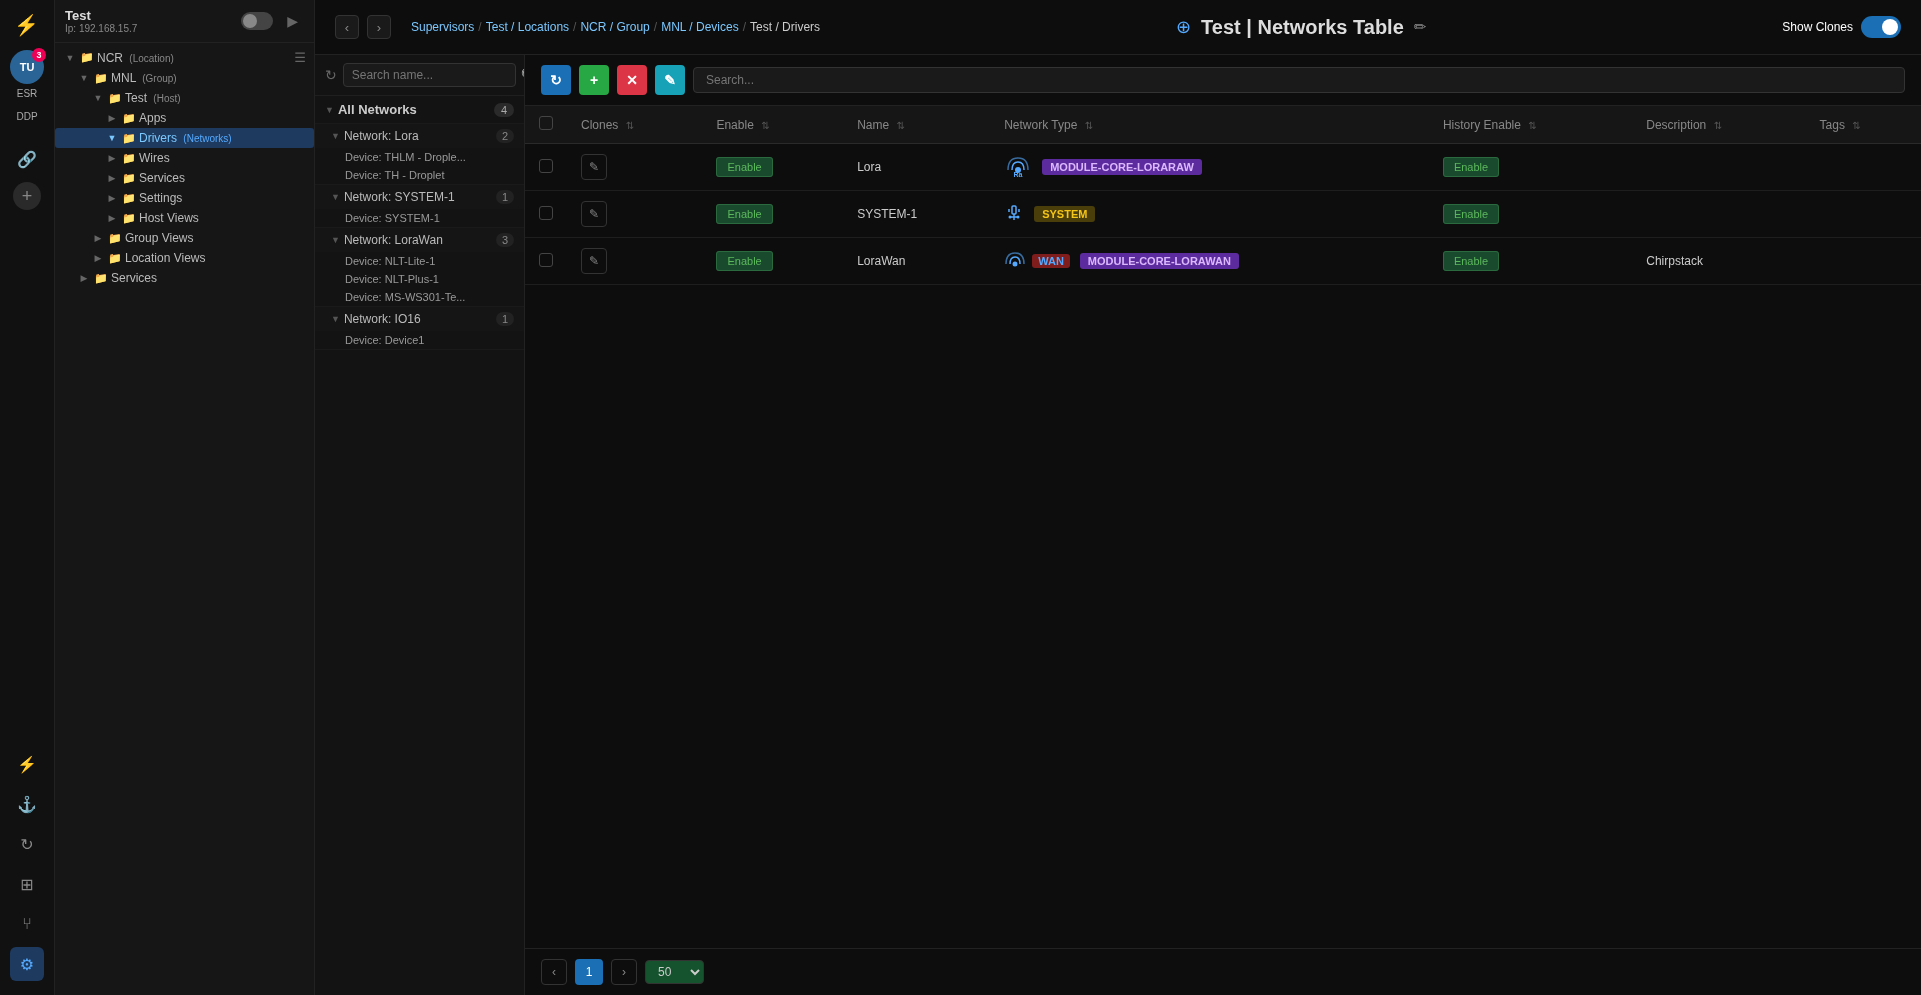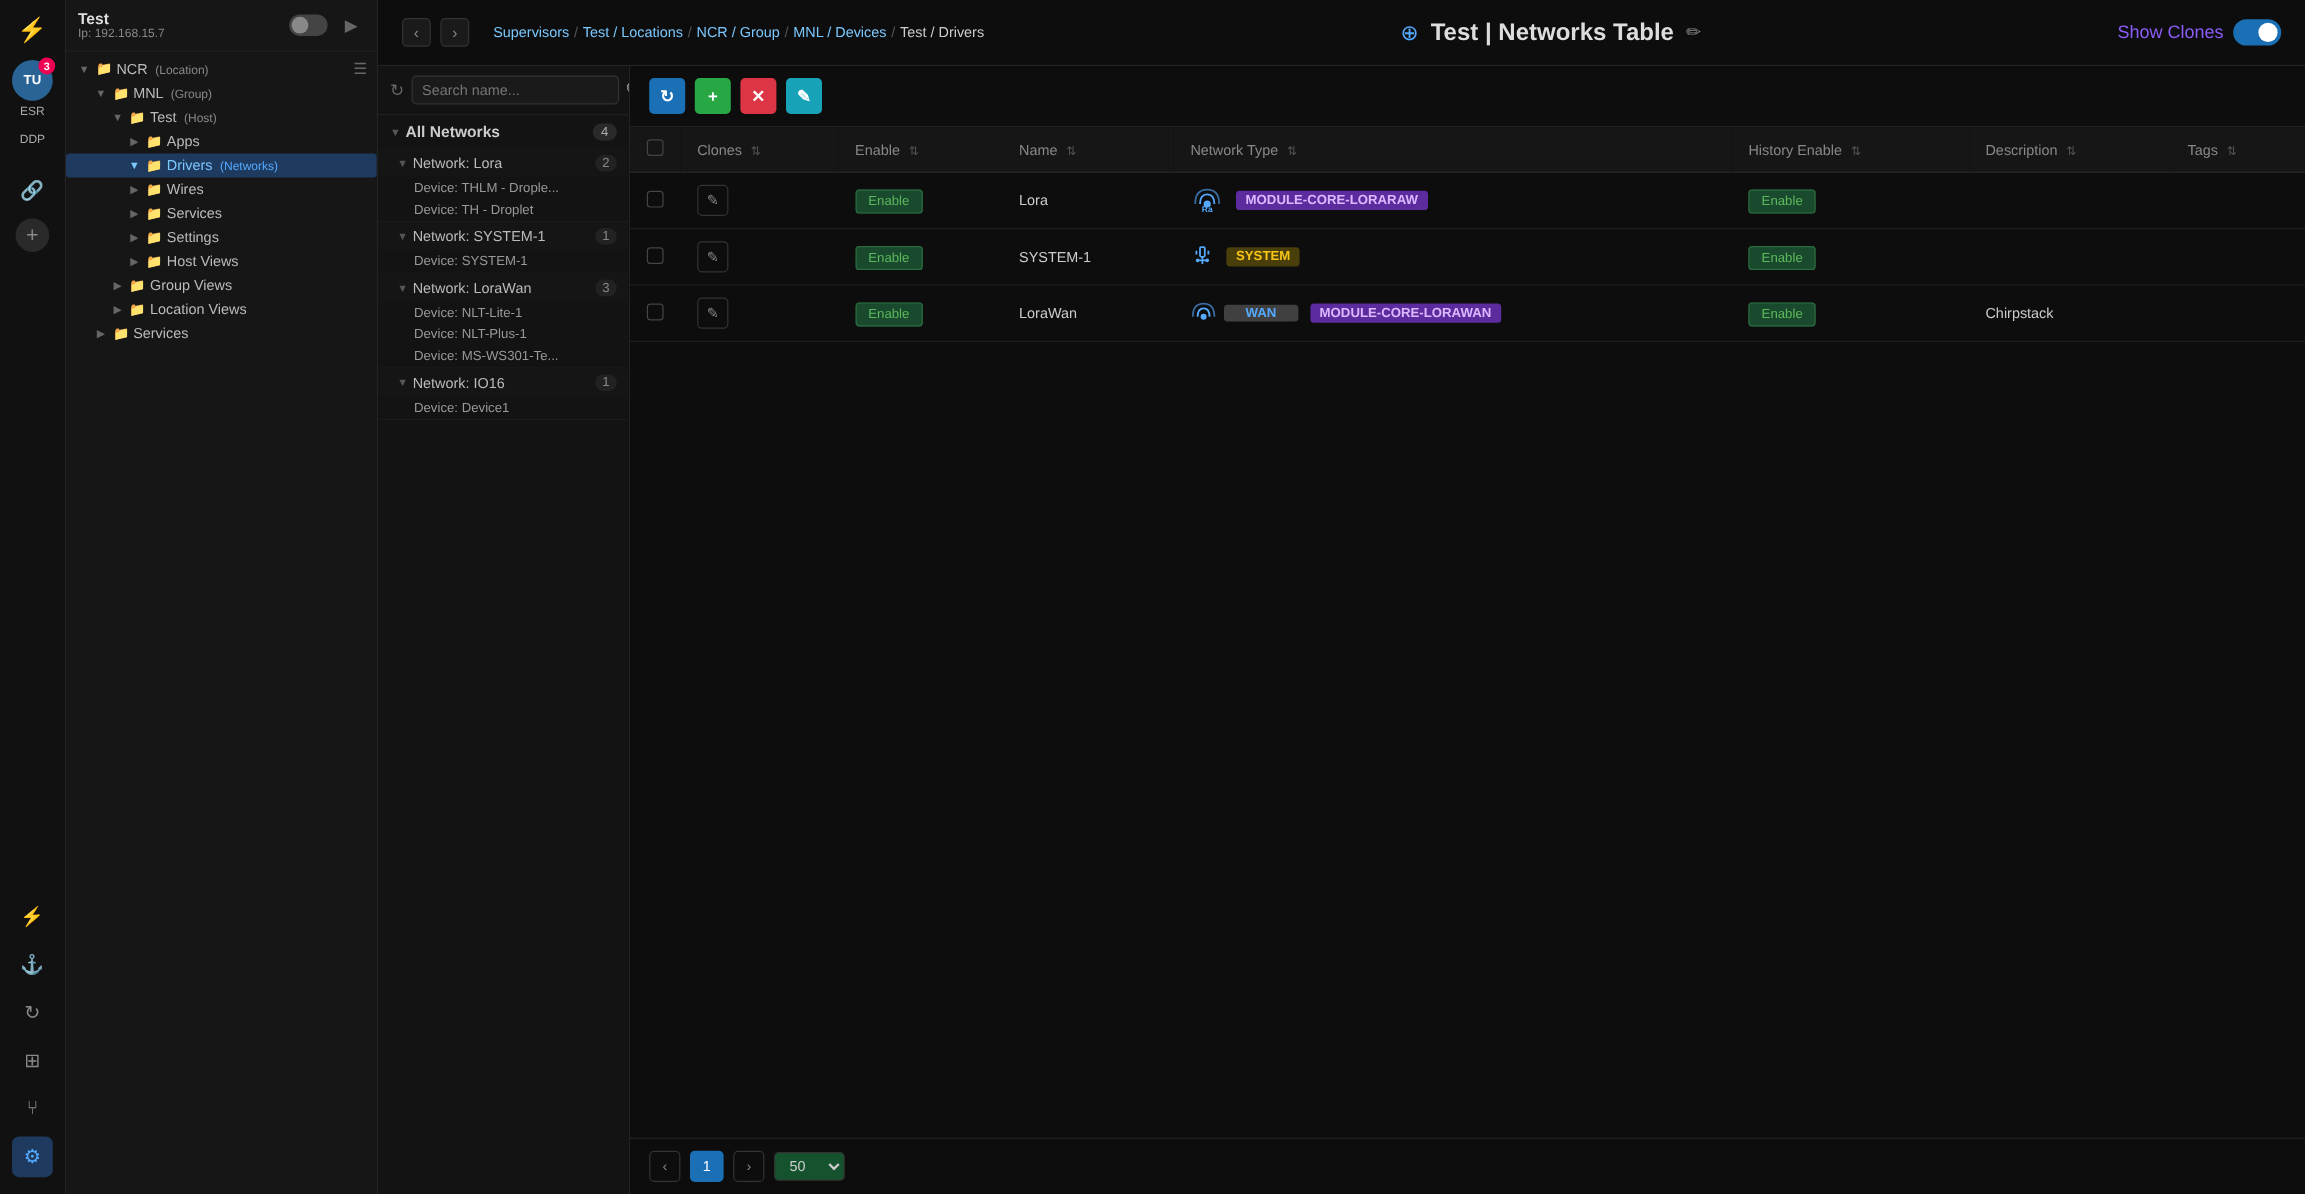--- a/index.html
+++ b/index.html
@@ -226,21 +226,21 @@
       gap: 10px;
     }
     .target-icon { color: #5af; font-size: 18px; }
     .page-title { font-size: 20px; color: #ddd; font-weight: 600; }
     .edit-icon { color: #888; font-size: 15px; cursor: pointer; }
     .show-clones-area {
       display: flex;
       align-items: center;
       gap: 8px;
     }
-    .show-clones-label { font-size: 15px; color: #8b5cf6; }
+    .show-clones-label { font-size: 12px; color: #ffffff; }
     .toggle-switch {
       width: 40px;
       height: 22px;
       background: #1a6fb5;
       border-radius: 11px;
       position: relative;
       cursor: pointer;
     }
     .toggle-switch::after {
       content: '';
@@ -449,24 +449,24 @@
     }
     .tag-loraraw { background: #5c2b9e; color: #dbb8ff; }
     .tag-system { background: #4a3e0a; color: #f5c518; }
     .tag-lorawan { background: #5c2b9e; color: #dbb8ff; }
     .network-type-cell {
       display: flex;
       align-items: center;
       gap: 6px;
     }
     .nt-wan {
-      background: #404040;
+      background: #7f1d1d;
       color: #5af;
       border-radius: 3px;
-      padding: 1px 18px;
+      padding: 1px 6px;
       font-size: 11px;
       font-weight: 700;
     }
 
     .pagination {
       display: flex;
       align-items: center;
       padding: 10px 16px;
       gap: 8px;
       border-top: 1px solid #222;
@@ -713,20 +713,21 @@
       </div>
     </div>
 
     <div class="table-area">
 
       <div class="table-toolbar">
         <button class="tb-btn blue" title="Refresh">↻</button>
         <button class="tb-btn green" title="Add">+</button>
         <button class="tb-btn red" title="Delete">✕</button>
         <button class="tb-btn teal" title="Edit">✎</button>
+        <input class="tb-search" type="text" placeholder="Search..." style="">
       </div>
 
       <div class="table-wrapper">
         <table>
           <thead>
             <tr>
               <th class="th-checkbox">
                 <input type="checkbox" class="row-checkbox" style="">
               </th>
               <th>

